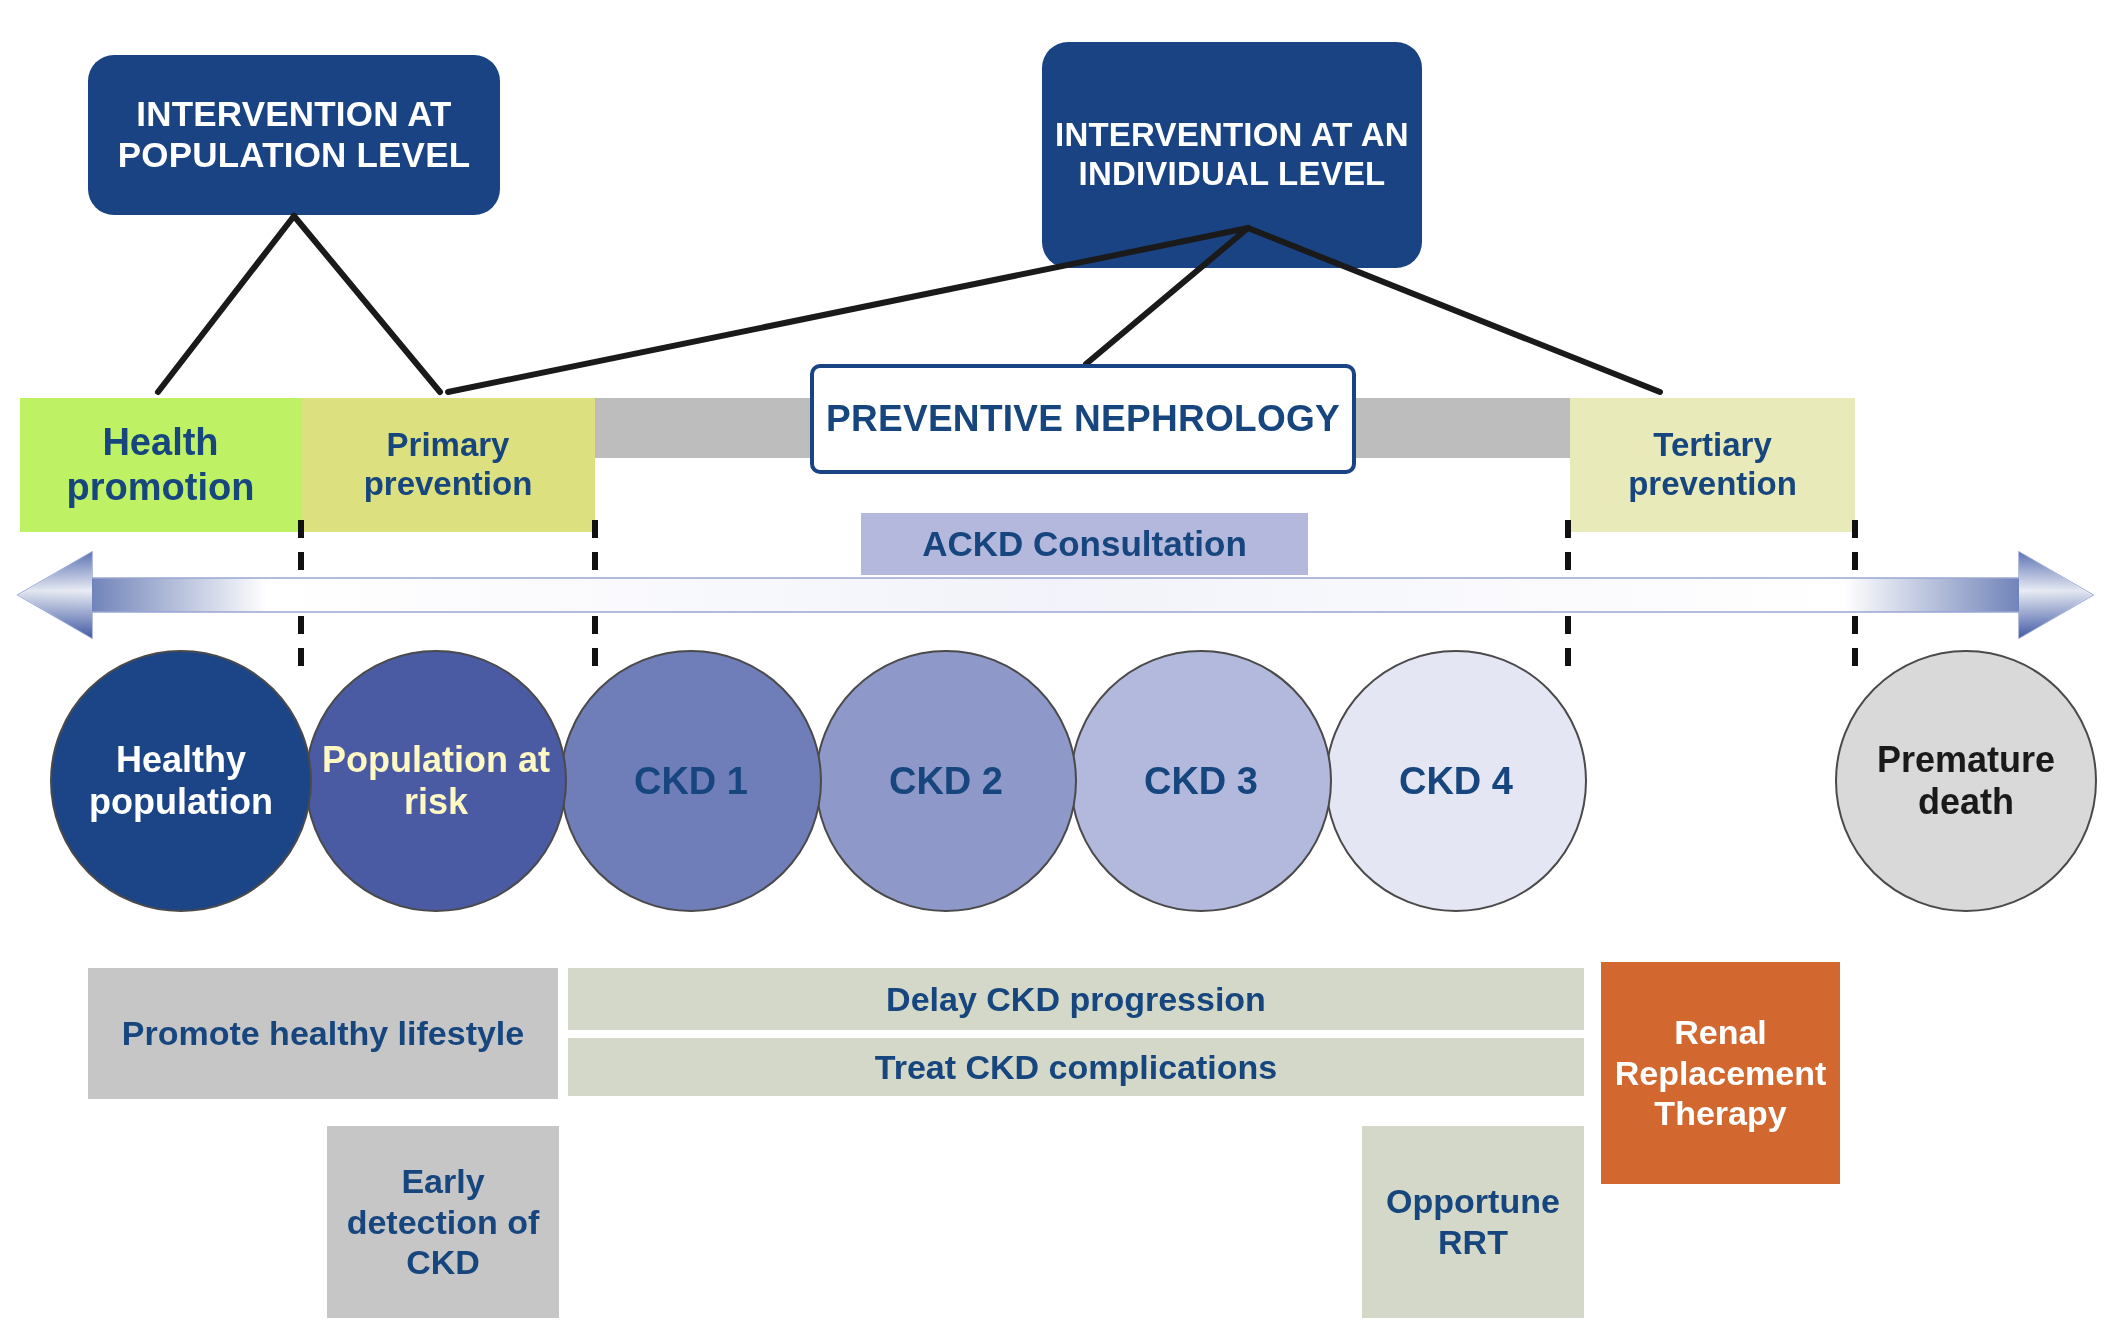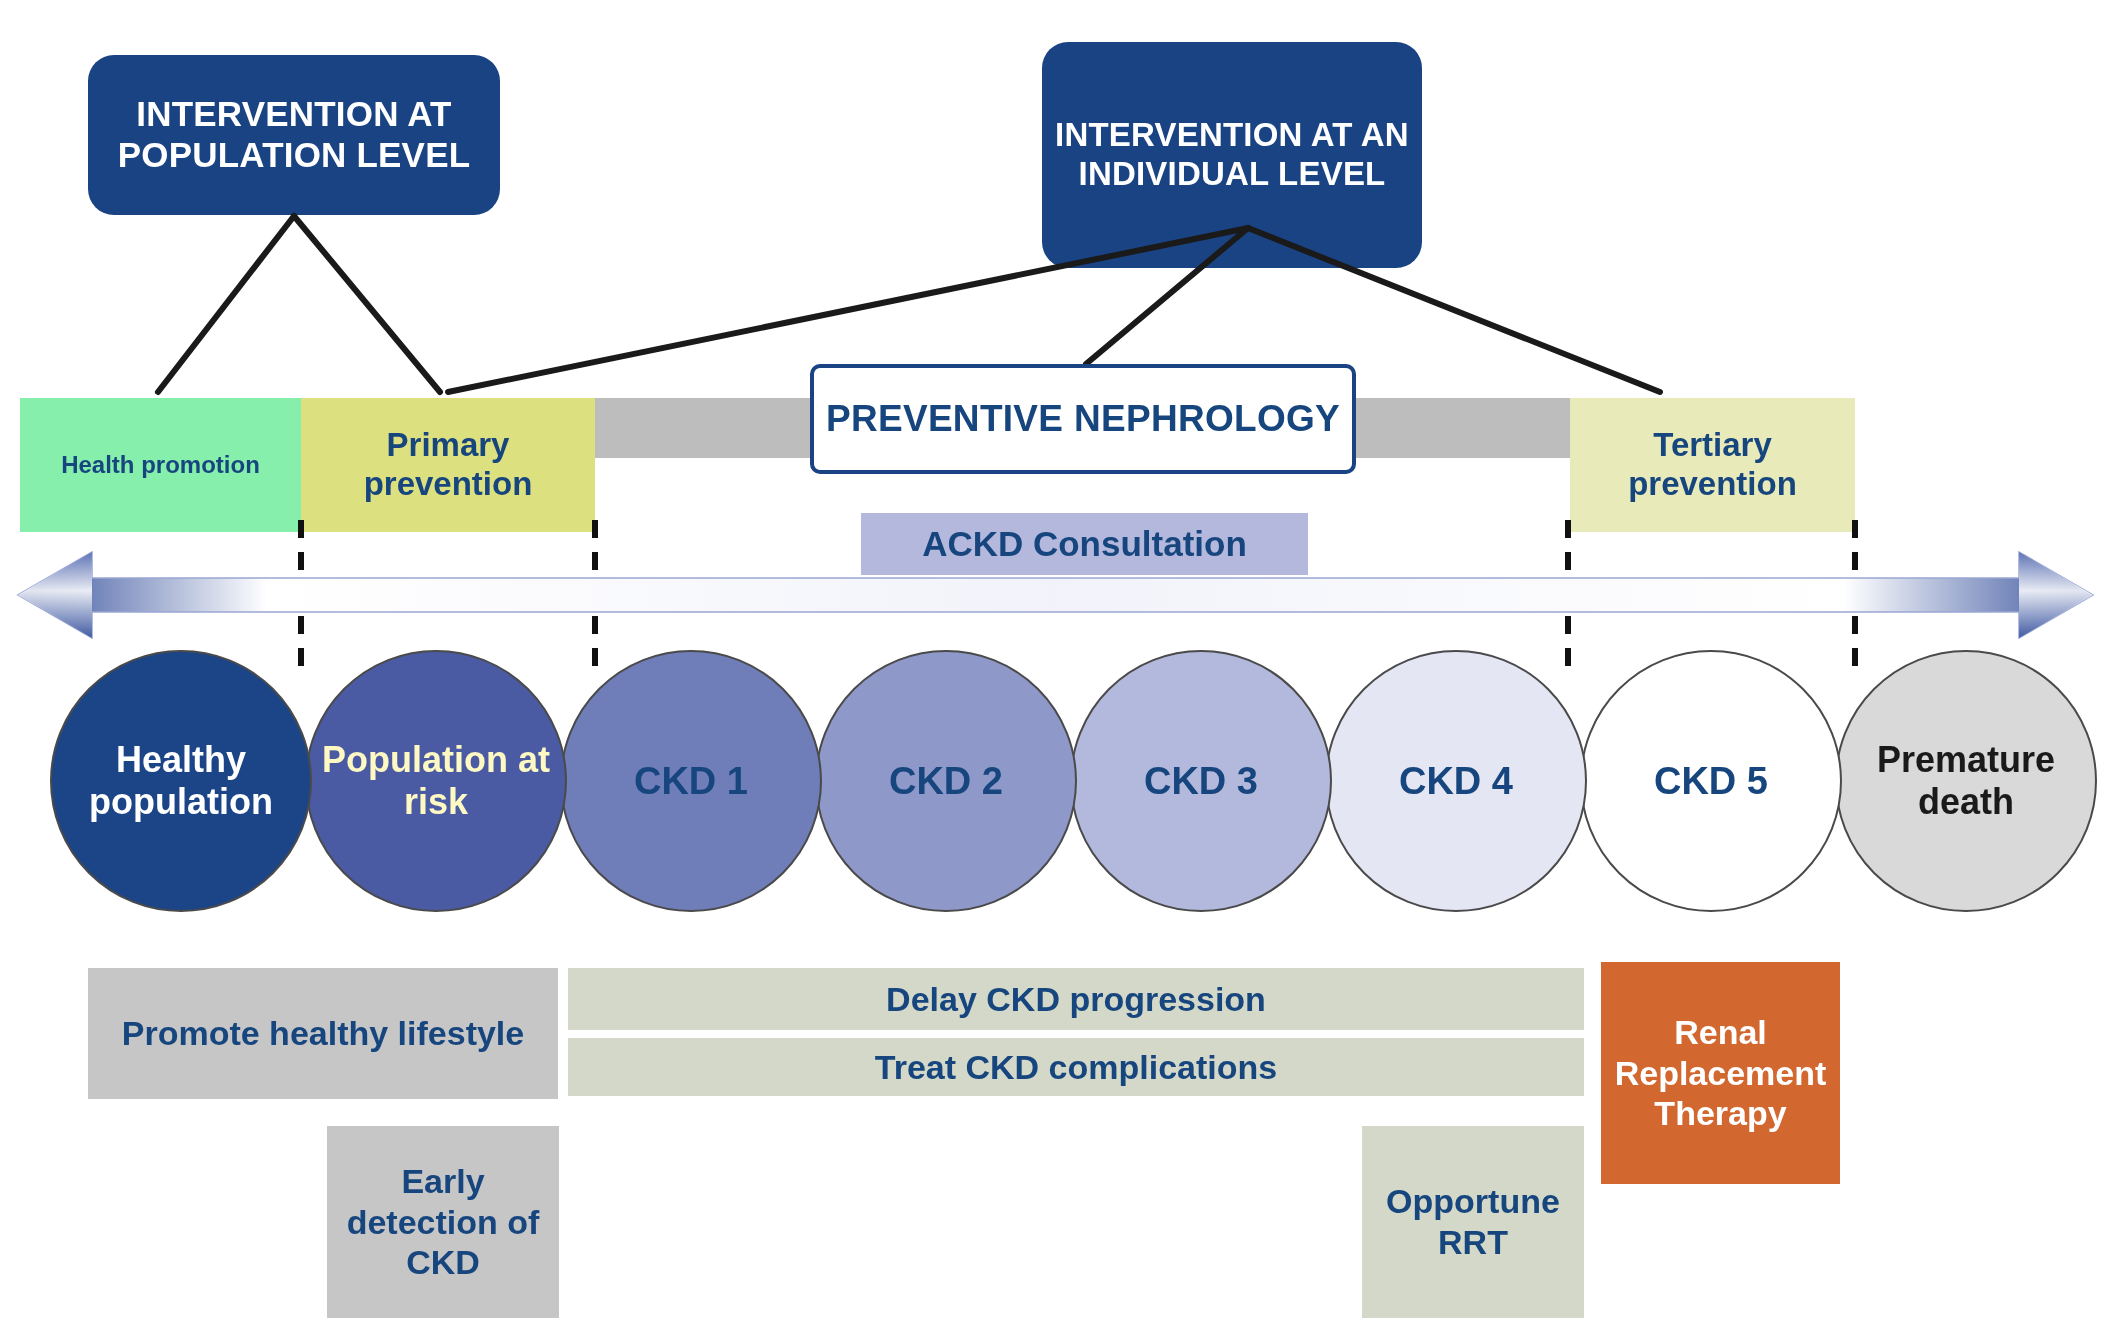--- a/index.html
+++ b/index.html
@@ -16,21 +16,21 @@
   }
   #hdr-pop{left:88px;top:55px;width:412px;height:160px;font-size:35px;}
   #hdr-ind{left:1042px;top:42px;width:380px;height:226px;font-size:33px;}
 
   
   #connectors{left:0;top:0;width:2111px;height:460px;}
 
   
   .band{display:flex;align-items:center;justify-content:center;text-align:center;
         color:#17467f;font-weight:bold;line-height:1.18;}
-  #band-health{left:20px;top:398px;width:281px;height:134px;background:#86efac;font-size:24px;}
+  #band-health{left:20px;top:398px;width:281px;height:134px;background:#bef264;font-size:38px;}
   #band-primary{left:301px;top:398px;width:294px;height:134px;background:#dde07e;font-size:33px;}
   #band-gray-left{left:595px;top:398px;width:215px;height:60px;background:#bdbdbd;}
   #band-gray-right{left:1355px;top:398px;width:215px;height:60px;background:#bdbdbd;}
   #band-tertiary{left:1570px;top:398px;width:285px;height:134px;background:#e8ebb9;font-size:33px;}
 
   #prev-neph{
     left:810px;top:364px;width:546px;height:110px;background:#ffffff;
     border:4px solid #1a4383;border-radius:10px;
     display:flex;align-items:center;justify-content:center;
     color:#17467f;font-weight:bold;font-size:37px;letter-spacing:.3px;
@@ -139,23 +139,20 @@
     </div>
     <div class="circ" style="left: 815px; top: 10px; width: 258px; height: 258px; background: rgb(142, 153, 201); color: rgb(23, 70, 127); font-size: 38px; z-index: 17;">
       <span>CKD  2</span>
     </div>
     <div class="circ" style="left: 1070px; top: 10px; width: 258px; height: 258px; background: rgb(179, 185, 221); color: rgb(23, 70, 127); font-size: 38px; z-index: 16;">
       <span>CKD  3</span>
     </div>
     <div class="circ" style="left: 1325px; top: 10px; width: 258px; height: 258px; background: rgb(228, 230, 244); color: rgb(23, 70, 127); font-size: 38px; z-index: 15;">
       <span>CKD  4</span>
     </div>
-    <div class="circ" style="left: 1580px; top: 10px; width: 258px; height: 258px; background: rgb(255, 255, 255); color: rgb(23, 70, 127); font-size: 38px; z-index: 14;">
-      <span>CKD  5</span>
-    </div>
     <div class="circ" style="left: 1835px; top: 10px; width: 258px; height: 258px; background: rgb(217, 217, 217); color: rgb(26, 26, 26); font-size: 36px; z-index: 13;">
       <span>Premature death</span>
     </div>
   </div>
 
   <div class="abs act" id="act-promote">Promote healthy lifestyle</div>
 
   <div class="abs act" id="act-delay">Delay CKD progression</div>
 
   <div class="abs act" id="act-treat">Treat CKD complications</div>

